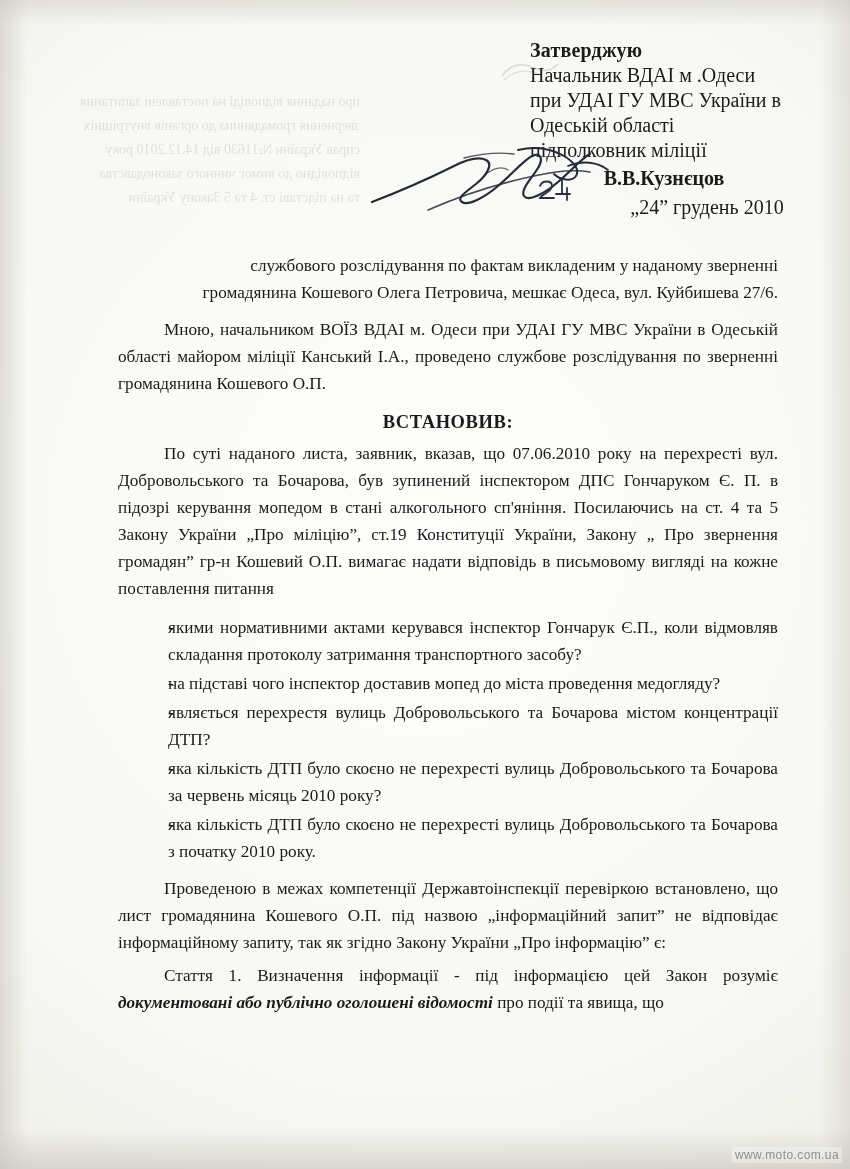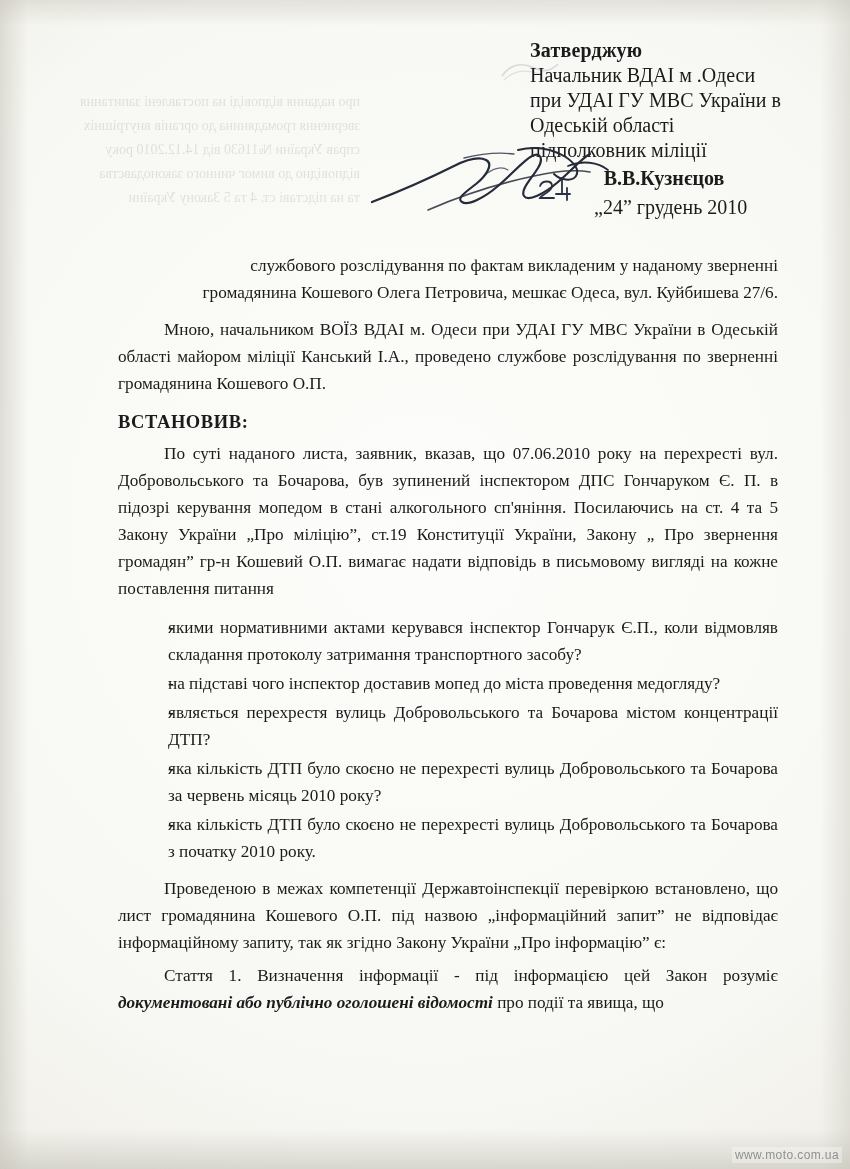--- a/index.html
+++ b/index.html
@@ -76,20 +76,21 @@
   .approval .name {
     font-weight: bold;
     text-align: center;
     padding-right: 22px;
     margin-top: 3px;
   }
   .approval .date {
     margin-top: 4px;
     padding-left: 64px;
     white-space: nowrap;
+    text-align: center;
   }
   .approval .date .q { letter-spacing: 0; }
 
   
   .signature {
     position: absolute;
     left: 368px;
     top: 140px;
     width: 260px;
     height: 80px;
@@ -138,21 +139,21 @@
   p {
     margin: 0 0 6px 0;
     text-indent: 46px;
   }
   .section-head {
     font-weight: bold;
     font-size: 18.5px;
     letter-spacing: .6px;
     margin: 12px 0 4px 0;
     text-indent: 0;
-    text-align: left;
+    text-align: center;
   }
   .questions {
     margin: 12px 0 10px 0;
   }
   .q-item {
     display: flex;
     margin-bottom: 2px;
   }
   .q-dash {
     width: 48px;

